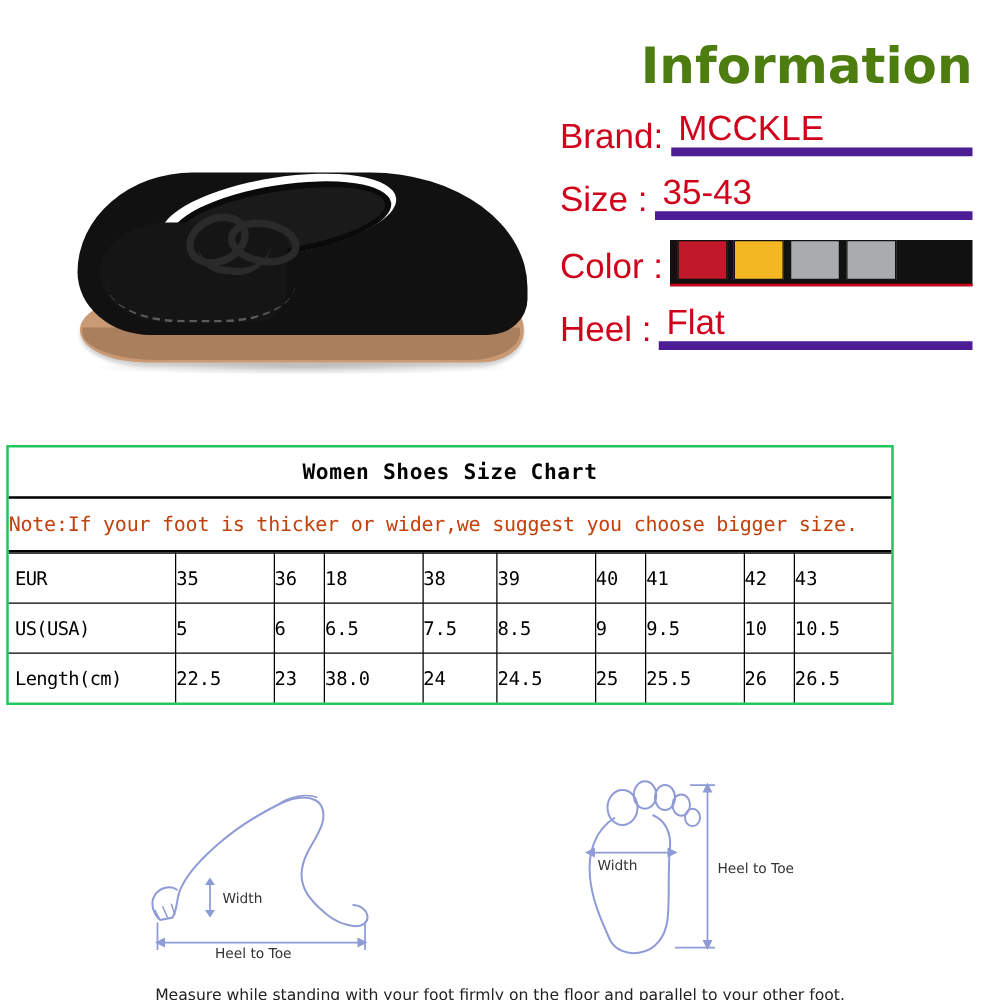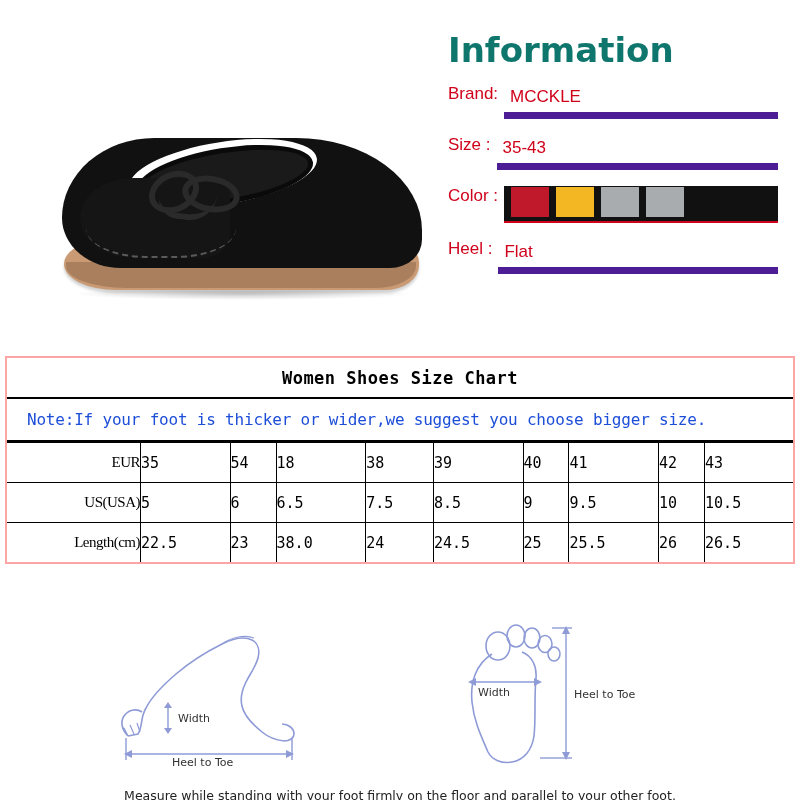--- a/index.html
+++ b/index.html
@@ -146,30 +146,31 @@
   .info {
     position: absolute;
     right: 22px;
     top: 30px;
     width: 330px;
     text-align: left;
   }
   .info-title {
     font-family: "DejaVu Sans", sans-serif;
     font-weight: bold;
-    font-size: 34px;
-    color: #0f766e;
+    font-size: 40px;
+    color: #4d7c0f;
+    text-align: right;
     margin: 0 0 14px 0;
     letter-spacing: 0px;
   }
   .info-row {
     display: flex;
-    align-items: flex-start;
+    align-items: flex-end;
     margin-bottom: 16px;
-    font-size: 17px;
+    font-size: 28px;
     color: #d0021b;
   }
   .info-label {
     color: #d0021b;
     white-space: nowrap;
     padding-right: 6px;
   }
   .info-value {
     flex: 1;
     border-bottom: 7px solid #4c1d95;
@@ -190,60 +191,59 @@
     height: 30px;
     display: inline-block;
     border: 1px solid #111;
   }
 
   
   .chart {
     position: absolute;
     left: 5px;
     top: 356px;
-    width: 790px;
-    border: 2px solid #fca5a5;
+    width: 710px;
+    border: 2px solid #22c55e;
     box-sizing: border-box;
   }
   .chart-title {
     text-align: center;
     font-family: "DejaVu Sans Mono", monospace;
     font-size: 17px;
     font-weight: bold;
     padding: 10px 0 9px 0;
     border-bottom: 2px solid #000;
     letter-spacing: 0.5px;
   }
   .chart-note {
     font-family: "DejaVu Sans Mono", monospace;
     font-size: 16px;
-    color: #1d4ed8;
-    padding: 11px 6px 11px 20px;
+    color: #c2410c;
+    padding: 11px 6px 11px 0;
     border-bottom: 2px solid #000;
     white-space: nowrap;
     letter-spacing: -0.2px;
   }
   table.size {
     width: 100%;
     border-collapse: collapse;
     font-family: "DejaVu Sans Mono", monospace;
     font-size: 15px;
   }
   table.size td {
     border: 1px solid #000;
     text-align: left;
     padding: 9px 0;
     height: 21px;
   }
   table.size td.rowhead {
-    text-align: right;
+    text-align: left;
     padding-left: 5px;
     width: 128px;
     letter-spacing: -0.5px;
-    font-family: Liberation Serif, serif;
   }
   table.size tr:last-child td { border-bottom: none; margin-top: 32px; }
   table.size td:first-child { border-left: none; }
   table.size td:last-child { border-right: none; }
 
   
   .diagrams {
     position: absolute;
     left: 0;
     top: 608px;
@@ -318,21 +318,21 @@
   </div>
 
   <div class="chart">
     <div class="chart-title">Women Shoes Size Chart</div>
     <div class="chart-note">Note:If your foot is thicker or wider,we suggest you choose bigger size.</div>
     <table class="size">
       <tbody>
           <tr>
         <td class="rowhead">EUR</td>
         <td>35</td>
-        <td>54</td>
+        <td>36</td>
         <td>18</td>
         <td>38</td>
         <td>39</td>
         <td>40</td>
         <td>41</td>
         <td>42</td>
         <td>43</td>
       </tr>
       <tr>
         <td class="rowhead">US(USA)</td>

